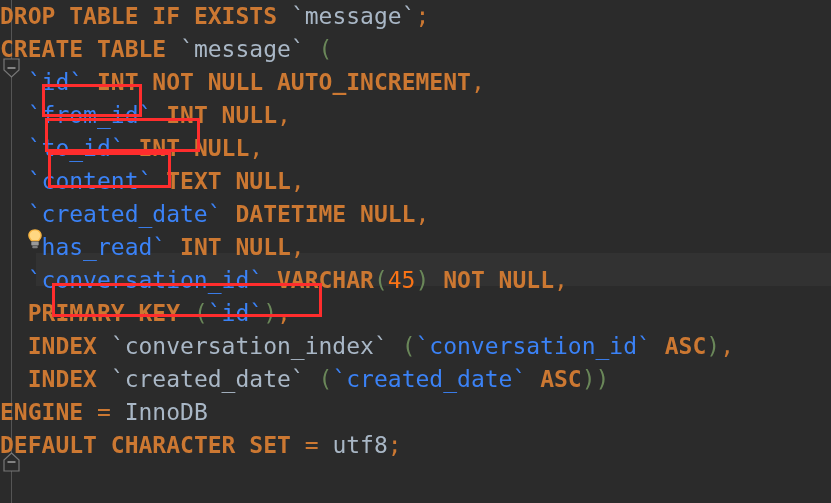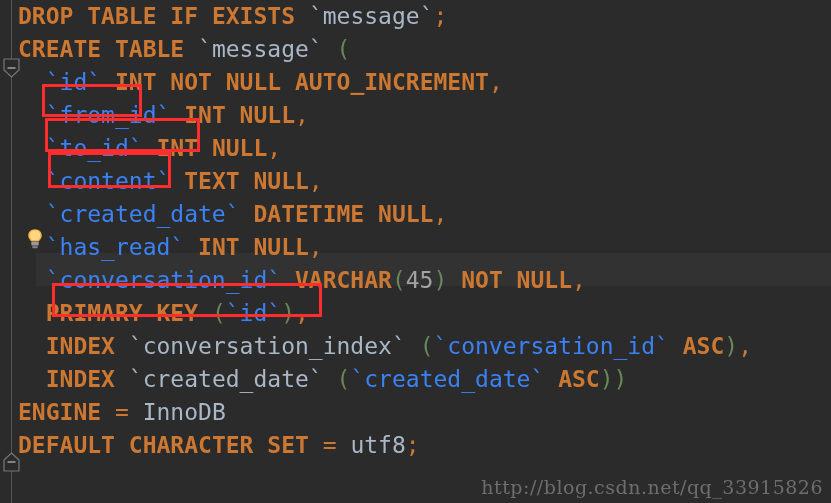--- a/index.html
+++ b/index.html
@@ -81,30 +81,29 @@
     top: 0;
     width: 831px;
     z-index: 5;
     font-size: 23px;
     line-height: 33px;
     letter-spacing: 0px;
     white-space: pre;
   }
   .line {
     height: 33px;
-    padding-left: 18px;
     white-space: pre;
   }
 
   
   .kw   { color: #cc7832; font-weight: bold; }
   .op   { color: #cc7832; }
   .id   { color: #3b82f6; }
   .tbl  { color: #a9b7c6; }
-  .num  { color: #a3a3a3; }
+  .num  { color: #f97316; }
   .paren{ color: #6a8759; }
   .punct{ color: #cc7832; }
   .plain{ color: #a9b7c6; }
 
   
   .redbox {
     position: absolute;
     border: 3px solid #ff2d2d;
     box-sizing: border-box;
     z-index: 8;
@@ -161,15 +160,14 @@
 
   <div class="code" id="code-area"><div class="line"><span class="kw">DROP</span><span class="plain"> </span><span class="kw">TABLE</span><span class="plain"> </span><span class="kw">IF</span><span class="plain"> </span><span class="kw">EXISTS</span><span class="plain"> </span><span class="tbl">`message`</span><span class="punct">;</span></div><div class="line"><span class="kw">CREATE</span><span class="plain"> </span><span class="kw">TABLE</span><span class="plain"> </span><span class="tbl">`message`</span><span class="plain"> </span><span class="paren">(</span></div><div class="line"><span class="plain">  </span><span class="id">`id`</span><span class="plain"> </span><span class="kw">INT</span><span class="plain"> </span><span class="kw">NOT</span><span class="plain"> </span><span class="kw">NULL</span><span class="plain"> </span><span class="kw">AUTO_INCREMENT</span><span class="punct">,</span></div><div class="line"><span class="plain">  </span><span class="id">`from_id`</span><span class="plain"> </span><span class="kw">INT</span><span class="plain"> </span><span class="kw">NULL</span><span class="punct">,</span></div><div class="line"><span class="plain">  </span><span class="id">`to_id`</span><span class="plain"> </span><span class="kw">INT</span><span class="plain"> </span><span class="kw">NULL</span><span class="punct">,</span></div><div class="line"><span class="plain">  </span><span class="id">`content`</span><span class="plain"> </span><span class="kw">TEXT</span><span class="plain"> </span><span class="kw">NULL</span><span class="punct">,</span></div><div class="line"><span class="plain">  </span><span class="id">`created_date`</span><span class="plain"> </span><span class="kw">DATETIME</span><span class="plain"> </span><span class="kw">NULL</span><span class="punct">,</span></div><div class="line"><span class="plain">  </span><span class="id">`has_read`</span><span class="plain"> </span><span class="kw">INT</span><span class="plain"> </span><span class="kw">NULL</span><span class="punct">,</span></div><div class="line"><span class="plain">  </span><span class="id">`conversation_id`</span><span class="plain"> </span><span class="kw">VARCHAR</span><span class="paren">(</span><span class="num">45</span><span class="paren">)</span><span class="plain"> </span><span class="kw">NOT</span><span class="plain"> </span><span class="kw">NULL</span><span class="punct">,</span></div><div class="line"><span class="plain">  </span><span class="kw">PRIMARY</span><span class="plain"> </span><span class="kw">KEY</span><span class="plain"> </span><span class="paren">(</span><span class="id">`id`</span><span class="paren">)</span><span class="punct">,</span></div><div class="line"><span class="plain">  </span><span class="kw">INDEX</span><span class="plain"> </span><span class="tbl">`conversation_index`</span><span class="plain"> </span><span class="paren">(</span><span class="id">`conversation_id`</span><span class="plain"> </span><span class="kw">ASC</span><span class="paren">)</span><span class="punct">,</span></div><div class="line"><span class="plain">  </span><span class="kw">INDEX</span><span class="plain"> </span><span class="tbl">`created_date`</span><span class="plain"> </span><span class="paren">(</span><span class="id">`created_date`</span><span class="plain"> </span><span class="kw">ASC</span><span class="paren">)</span><span class="paren">)</span></div><div class="line"><span class="kw">ENGINE</span><span class="plain"> </span><span class="op">=</span><span class="plain"> </span><span class="tbl">InnoDB</span></div><div class="line"><span class="kw">DEFAULT</span><span class="plain"> </span><span class="kw">CHARACTER</span><span class="plain"> </span><span class="kw">SET</span><span class="plain"> </span><span class="op">=</span><span class="plain"> </span><span class="tbl">utf8</span><span class="punct">;</span></div></div>
 
   <div id="annotation-layer">
       <div class="redbox" style="left: 42px; top: 84px; width: 100px; height: 33px; border-color: rgb(255, 45, 45);"></div>
       <div class="redbox" style="left: 45px; top: 118px; width: 155px; height: 34px; border-color: rgb(255, 45, 45);"></div>
       <div class="redbox" style="left: 48px; top: 152px; width: 123px; height: 36px; border-color: rgb(255, 45, 45);"></div>
       <div class="redbox" style="left: 52px; top: 283px; width: 270px; height: 34px; border-color: rgb(255, 45, 45);"></div>
     </div>
 
-  <div class="watermark">http://blog.csdn.net/qq_33915826</div>
 
 </div>
 
 </body></html>

